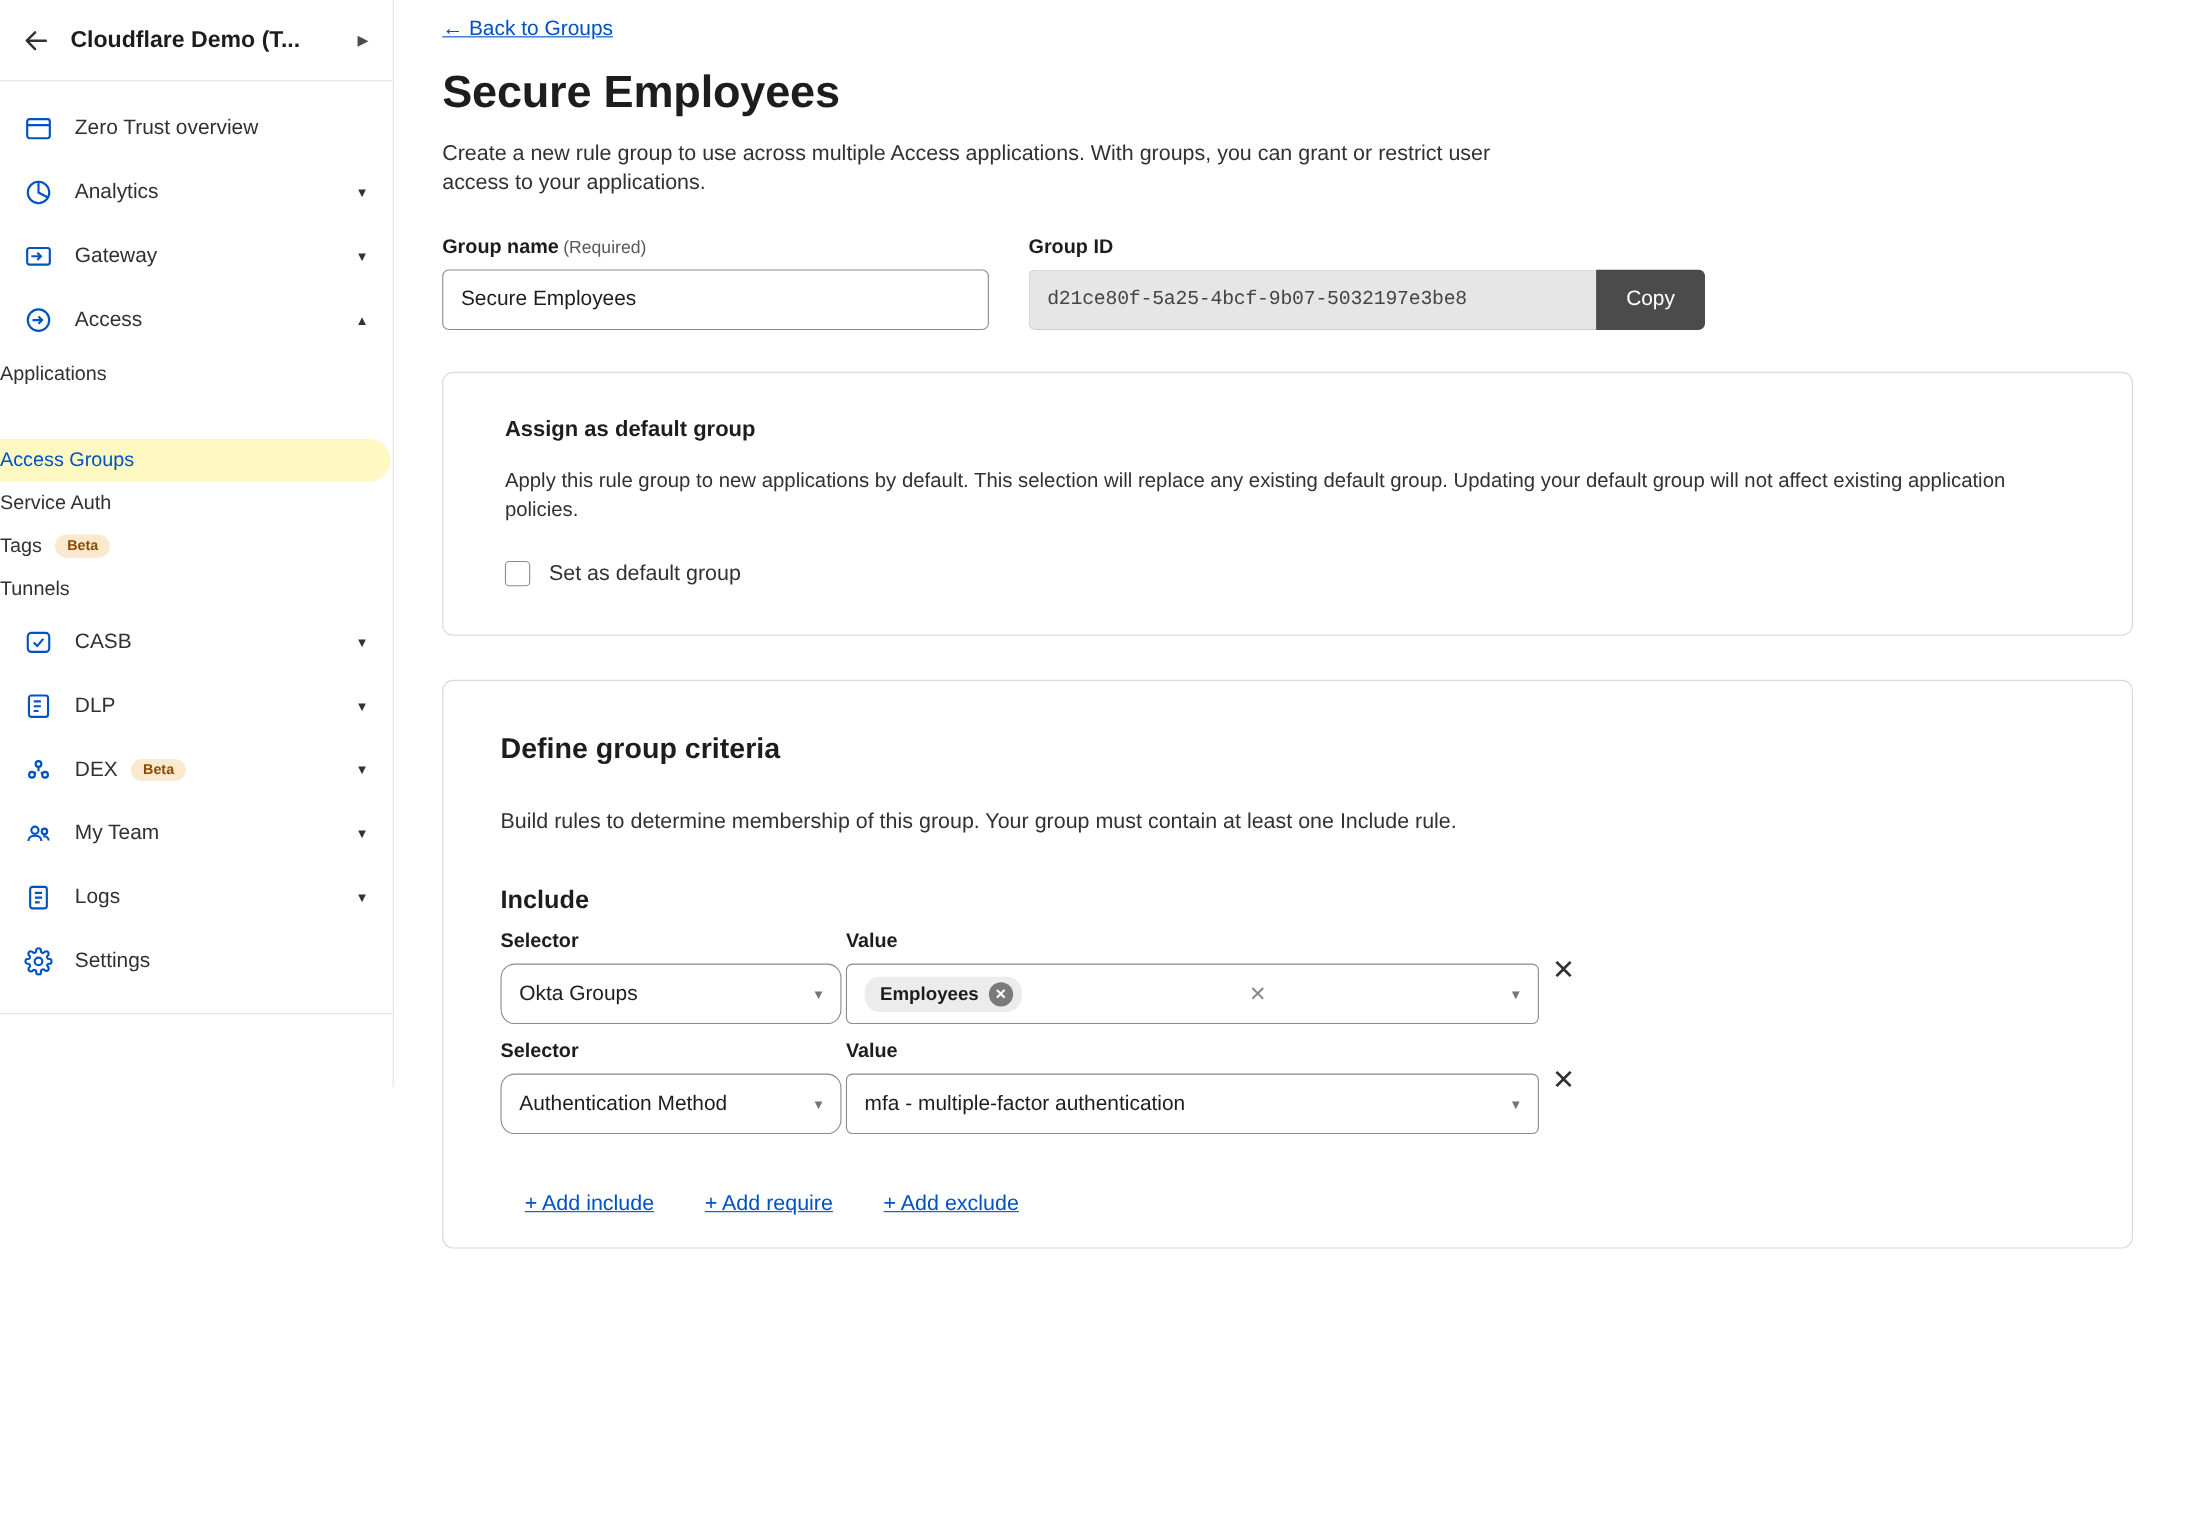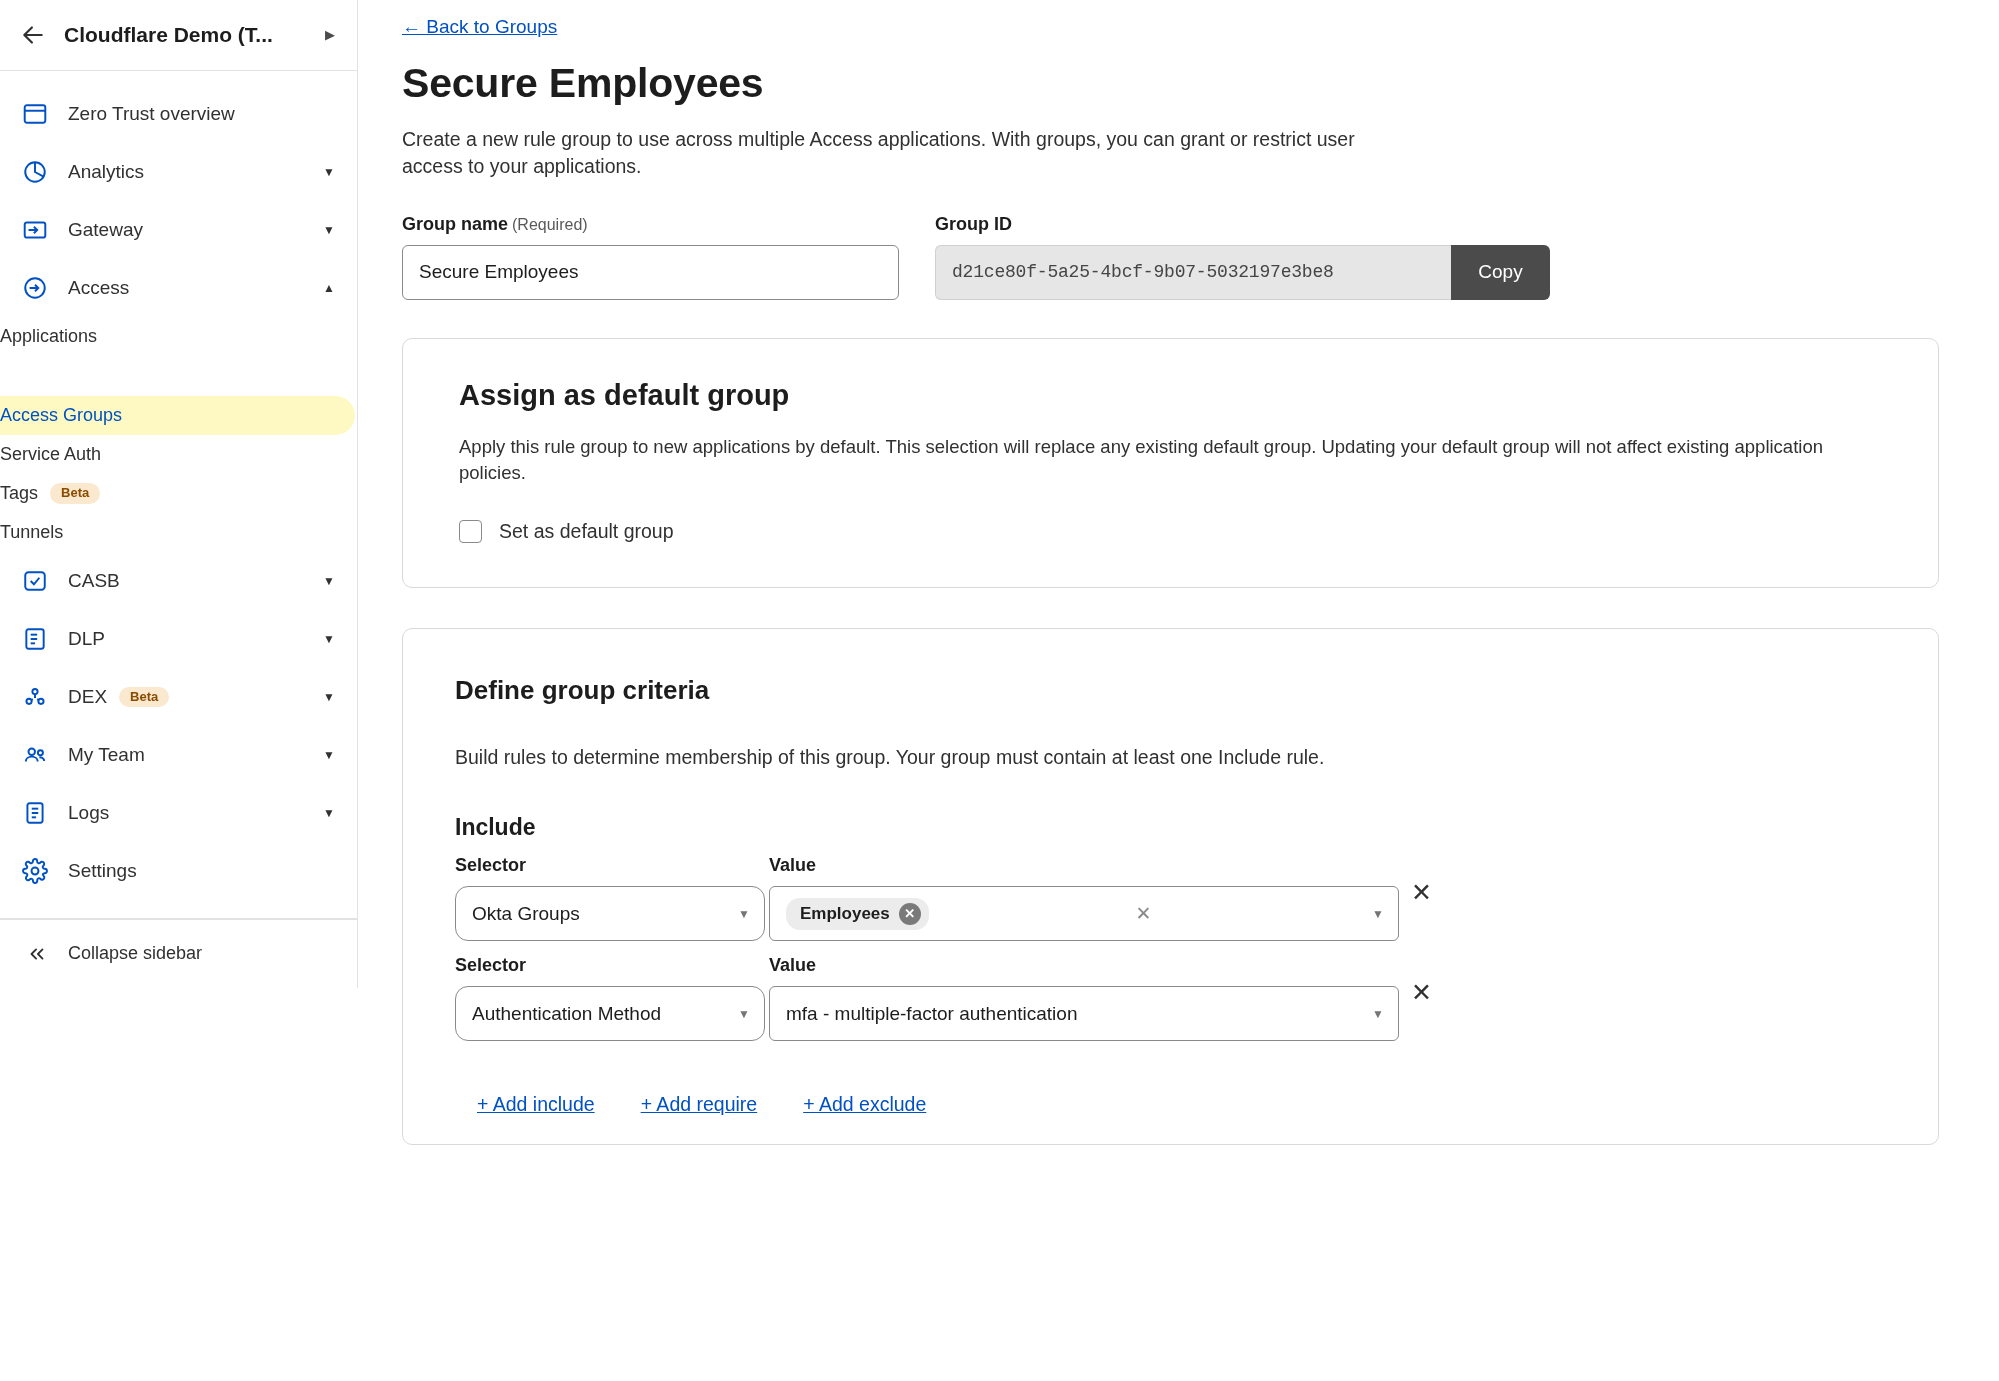--- a/index.html
+++ b/index.html
@@ -208,21 +208,21 @@
   }
 
   .card {
     border: 1px solid #d9d9d9;
     border-radius: 10px;
     background: #fff;
     margin-top: 38px;
     padding: 40px 52px 44px 56px;
   }
   .card h2 {
-    font-size: 29px;
+    font-size: 20px;
     font-weight: bold;
     margin: 0;
     color: #1d1d1d;
   }
   .card p.card-desc {
     font-size: 18.5px;
     line-height: 1.42;
     color: #313131;
     margin: 22px 0 0 0;
     max-width: 1430px;
@@ -482,29 +482,20 @@
         <span class="ico">
           <svg width="26" height="26" viewBox="0 0 24 24" fill="none" stroke="#0051c3" stroke-width="1.8">
               <circle cx="12" cy="12" r="3.2"></circle>
               <path d="M19.4 14.5a1.6 1.6 0 0 0 .3 1.8l.1.1a2 2 0 1 1-2.8 2.8l-.1-.1a1.6 1.6 0 0 0-1.8-.3 1.6 1.6 0 0 0-1 1.5V21a2 2 0 1 1-4 0v-.2a1.6 1.6 0 0 0-1-1.5 1.6 1.6 0 0 0-1.8.3l-.1.1a2 2 0 1 1-2.8-2.8l.1-.1a1.6 1.6 0 0 0 .3-1.8 1.6 1.6 0 0 0-1.5-1H3a2 2 0 1 1 0-4h.2a1.6 1.6 0 0 0 1.5-1 1.6 1.6 0 0 0-.3-1.8l-.1-.1a2 2 0 1 1 2.8-2.8l.1.1a1.6 1.6 0 0 0 1.8.3H9a1.6 1.6 0 0 0 1-1.5V3a2 2 0 1 1 4 0v.2a1.6 1.6 0 0 0 1 1.5 1.6 1.6 0 0 0 1.8-.3l.1-.1a2 2 0 1 1 2.8 2.8l-.1.1a1.6 1.6 0 0 0-.3 1.8V9a1.6 1.6 0 0 0 1.5 1H21a2 2 0 1 1 0 4h-.2a1.6 1.6 0 0 0-1.4 1z"></path>
             </svg>
         </span>
         <span class="nav-label">Settings</span>
       </div>
     </div>
 
-    <div class="sb-footer">
-      <span>
-        <svg width="22" height="22" viewBox="0 0 24 24" fill="none" stroke="#313131" stroke-width="2" stroke-linecap="round" stroke-linejoin="round">
-            <polyline points="11 17 6 12 11 7"></polyline>
-            <polyline points="18 17 13 12 18 7"></polyline>
-          </svg>
-      </span>
-      <span>Collapse sidebar</span>
-    </div>
   </aside>
 
   <main class="main">
     <div class="main-inner">
 
       <a class="back-link">← Back to Groups</a>
 
       <h1 class="page-title">Secure Employees</h1>
 
       <p class="page-desc">Create a new rule group to use across multiple Access applications. With groups, you can grant or restrict user access to your applications.</p>

